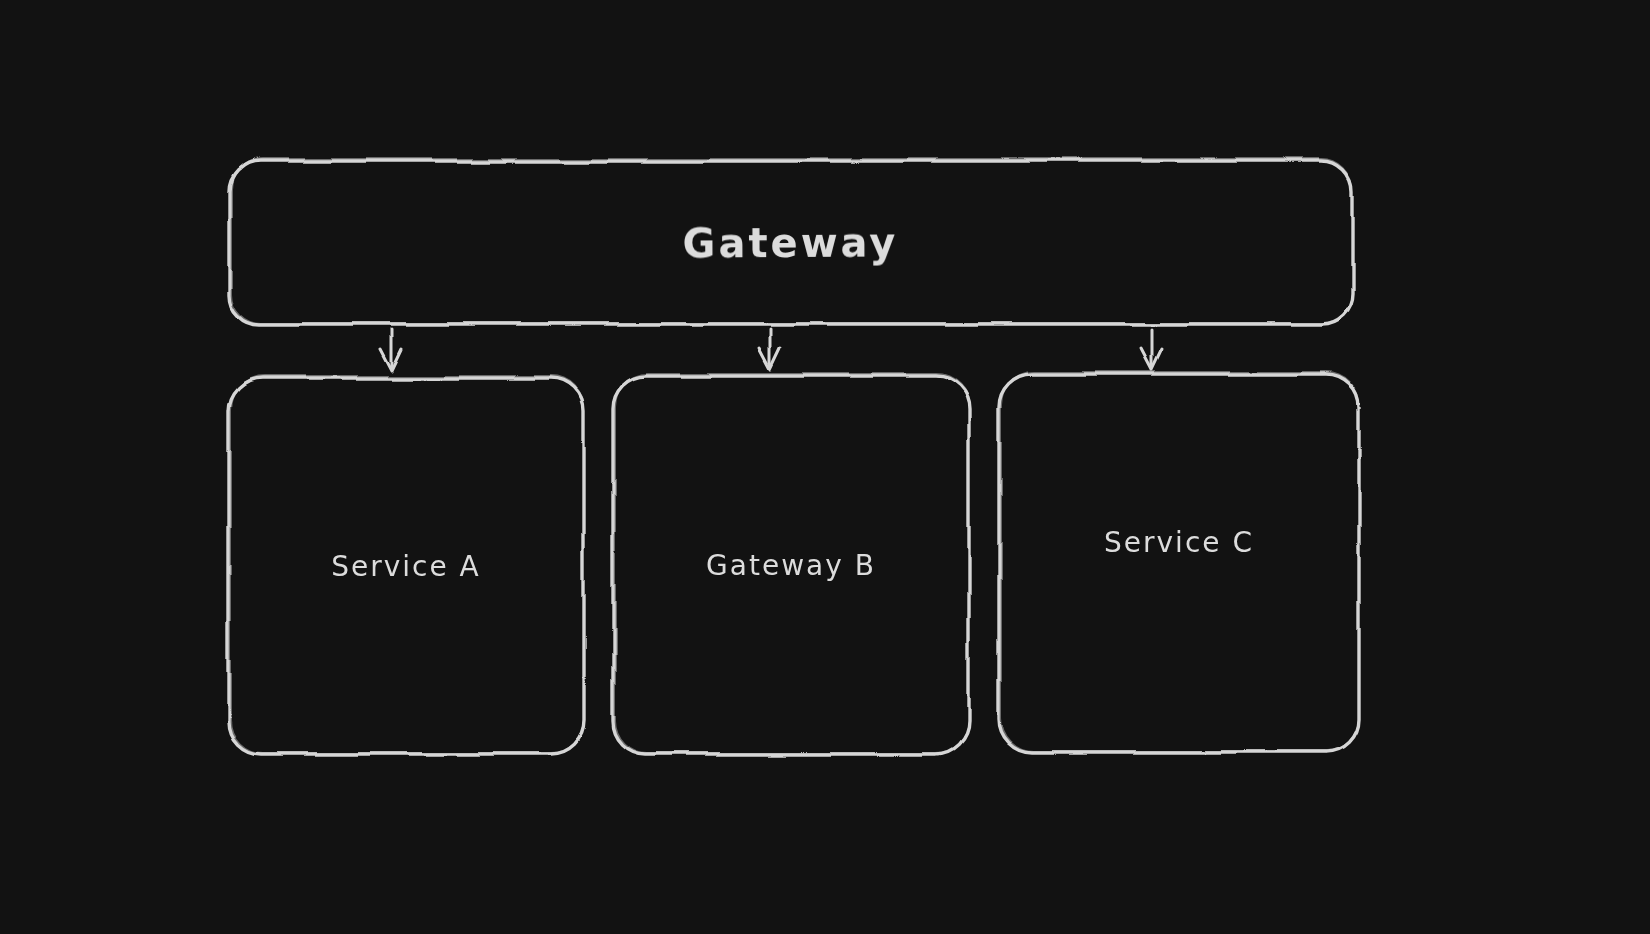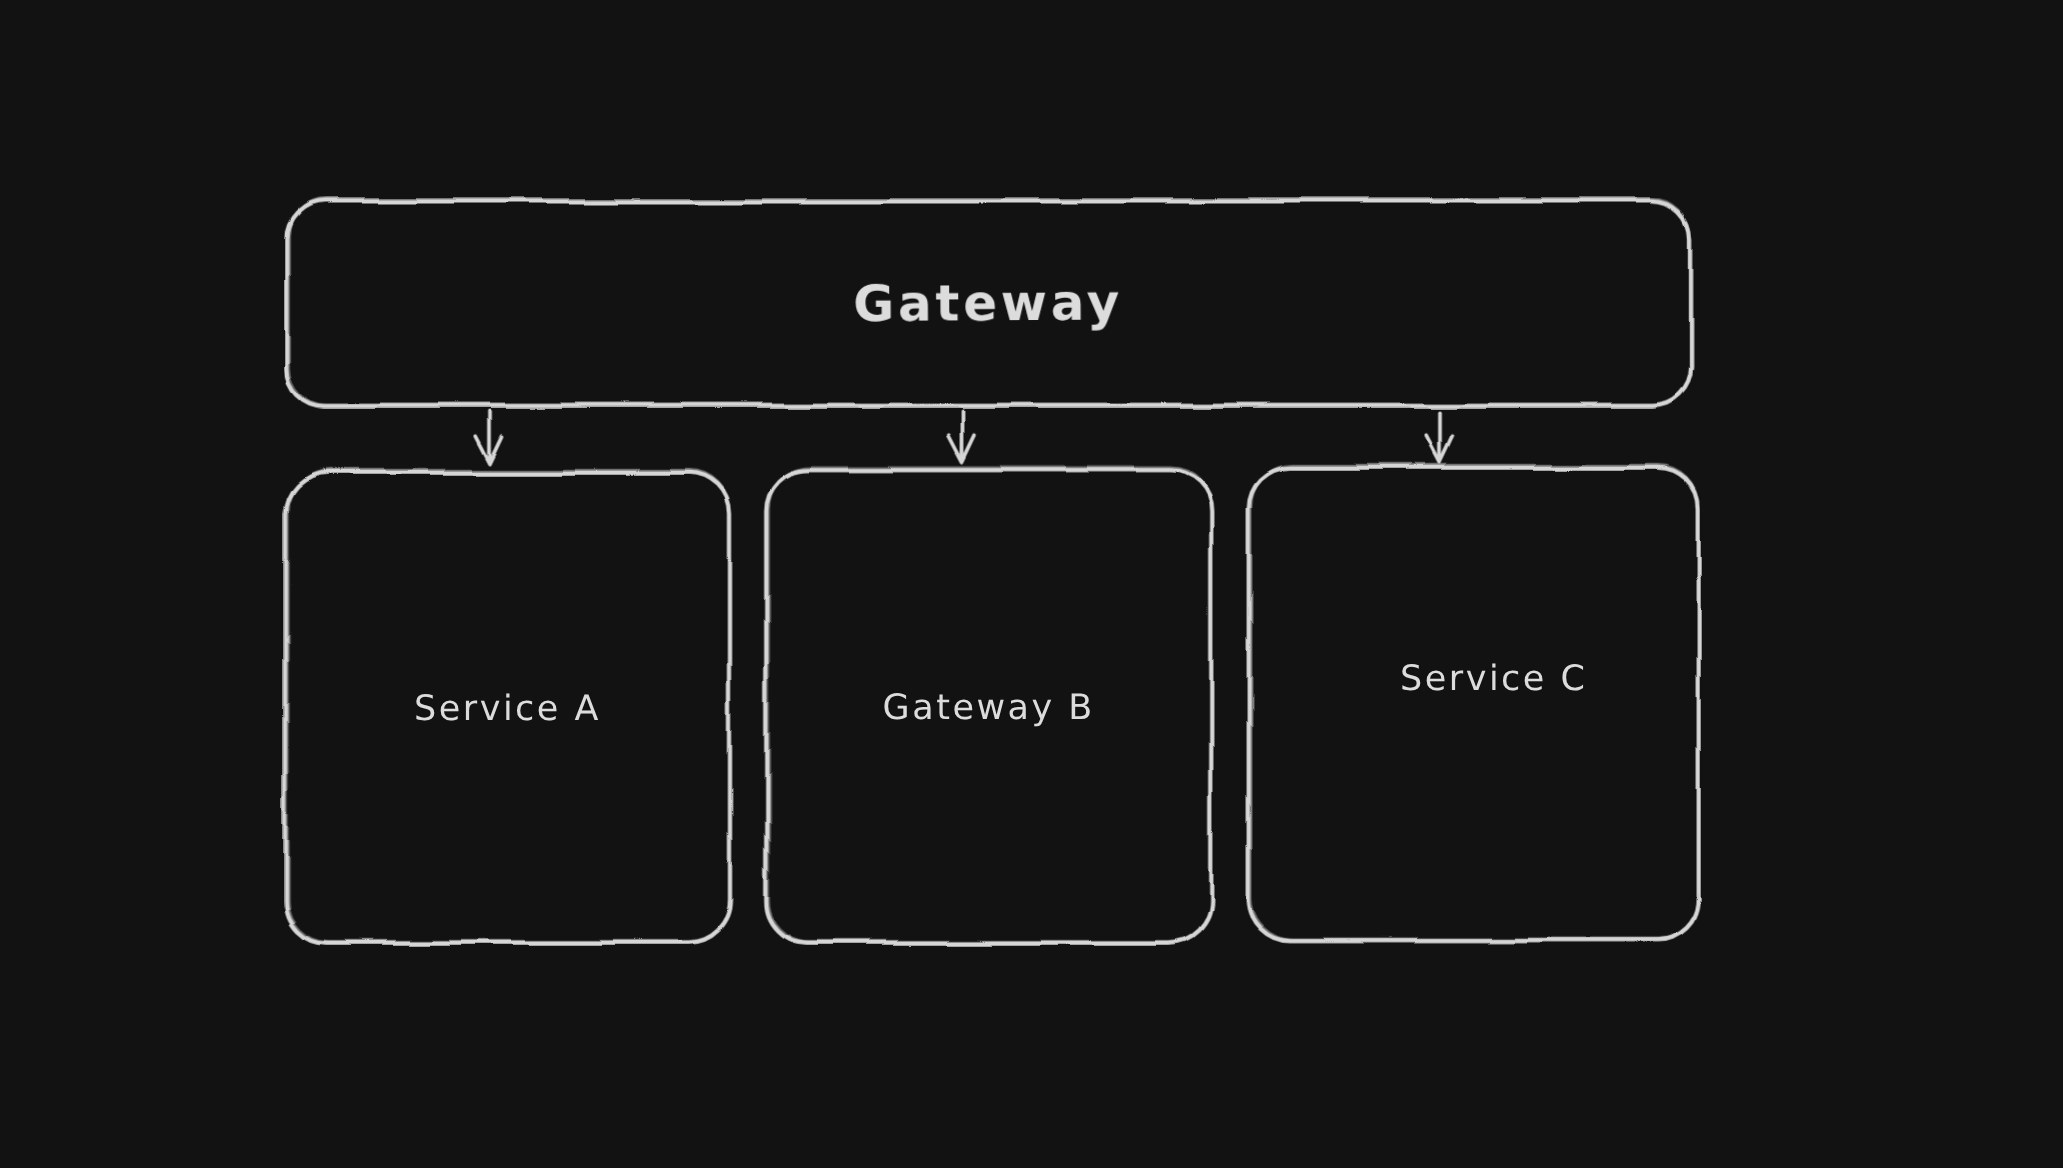--- a/index.html
+++ b/index.html
@@ -55,21 +55,21 @@
     letter-spacing: 3px;
     transform: rotate(-0.3deg);
   }
   .service-label {
     font-size: 28px;
     font-weight: 400;
     letter-spacing: 2px;
   }
   .service-label.a { left: 228px; top: 378px; width: 356px; height: 376px; }
   .service-label.b { left: 613px; top: 376px; width: 356px; height: 378px; }
-  .service-label.c { left: 999px; top: 374px; width: 360px; height: 336px; margin-left: 16px; }
+  .service-label.c { left: 999px; top: 374px; width: 360px; height: 336px; }
 </style>
 </head>
 <body>
 
 <div class="canvas">
 
   <svg viewBox="0 0 1650 934">
     <defs>
       <filter id="sketch1" x="-5%" y="-5%" width="110%" height="110%">
         <feTurbulence type="fractalNoise" baseFrequency="0.015" numOctaves="2" seed="3" result="noise"></feTurbulence>

